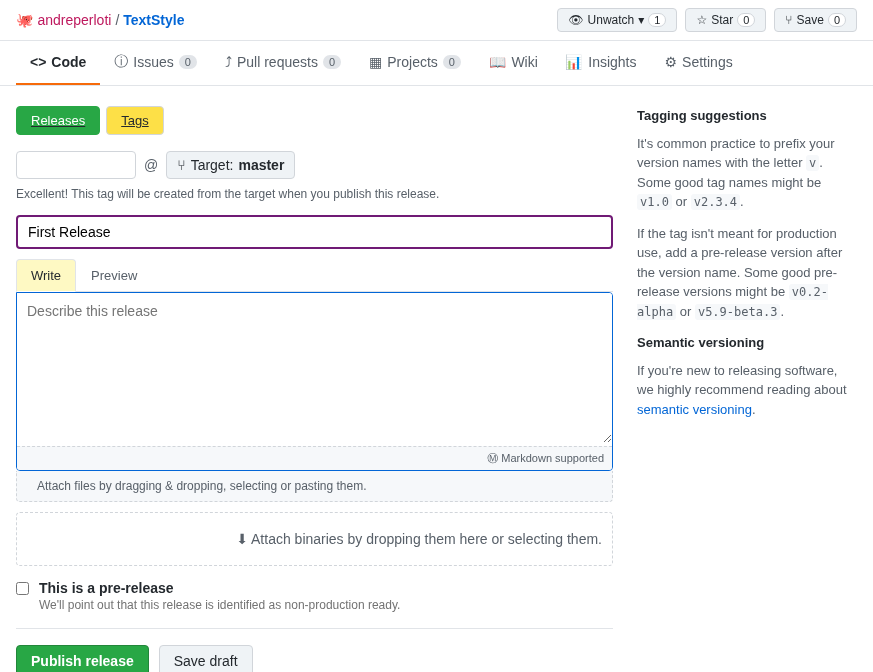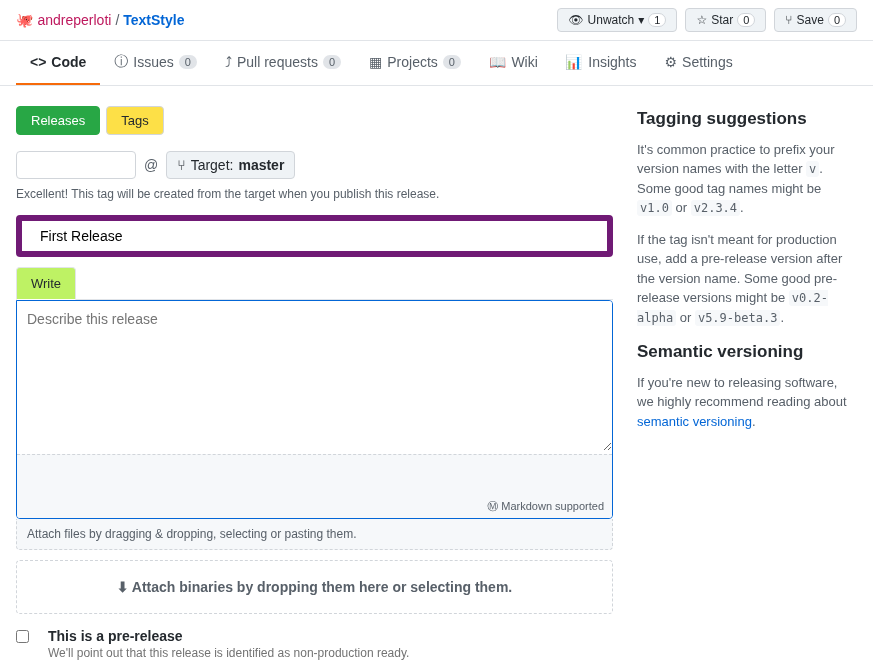--- a/index.html
+++ b/index.html
@@ -40,21 +40,21 @@
     .tab-badge {
       background: #e1e4e8; border-radius: 10px; padding: 1px 6px; font-size: 11px; color: #586069;
     }
 
     
     .main-content { padding: 20px 16px; display: flex; gap: 24px; }
     .left-panel { flex: 1; max-width: 630px; }
     .right-panel { width: 220px; font-size: 13px; color: #586069; line-height: 1.5; }
 
     
-    .sub-tabs { display: flex; margin-bottom: 16px; gap: 6px; }
+    .sub-tabs { display: flex; margin-bottom: 16px; gap: 6px; text-decoration: underline; }
     .sub-tab-btn {
       padding: 6px 14px; font-size: 13px; border: 1px solid #d1d5da;
       border-radius: 4px; background: #eff3f6; cursor: pointer; color: #24292e;
     }
     .sub-tab-btn.active-green {
       background: #28a745; color: #fff; border-color: #28a745;
     }
     .sub-tab-btn.tags { background: #fde047; }
 
     
@@ -68,83 +68,83 @@
       display: flex; align-items: center; gap: 5px;
       padding: 5px 10px; border: 1px solid #d1d5da; border-radius: 4px;
       background: #eff3f6; cursor: pointer; font-size: 14px; color: #24292e;
     }
     .target-btn strong { font-weight: 600; }
 
     .tag-hint { font-size: 12px; color: #586069; margin-bottom: 14px; }
 
     
     .release-title-input {
-      width: 100%; padding: 7px 18px; border: 6px solid #701a75; border-radius: 4px;
+      width: 100%; padding: 7px 10px; border: 2px solid #701a75; border-radius: 4px;
       font-size: 14px; margin-bottom: 10px;
     }
 
     
     .write-preview-tabs { display: flex; border-bottom: 1px solid #e1e4e8; margin-bottom: 0; }
     .wp-tab {
       padding: 8px 14px; font-size: 13px; cursor: pointer; border: 1px solid transparent;
       border-bottom: none; color: #586069; border-radius: 4px 4px 0 0;
     }
     .wp-tab.active {
-      color: #24292e; background: #bef264; border-color: #e1e4e8;
+      color: #24292e; background: #fef9c3; border-color: #e1e4e8;
       border-bottom: 1px solid #fff; margin-bottom: -1px;
     }
 
     
     .textarea-wrapper {
       border: 1px solid #0366d6; border-radius: 0 4px 4px 4px;
       overflow: hidden;
     }
     .release-textarea {
       width: 100%; min-height: 150px; padding: 10px; border: none;
       font-size: 14px; font-family: inherit; resize: vertical;
       color: #24292e; outline: none;
     }
     .textarea-toolbar {
       display: flex; justify-content: flex-end; align-items: center;
       padding: 4px 8px; border-top: 1px dashed #d1d5da; background: #f6f8fa;
     }
-    .md-icon { font-size: 11px; color: #586069; margin-top: 40px; }
+    .md-icon { font-size: 11px; color: #586069; }
 
     
     .attach-area {
-      border: 1px dashed #d1d5da; border-top: none; padding: 8px 10px;
+      border: 1px dashed #d1d5da; border-top: none; padding: 8px 20px;
       font-size: 12px; color: #586069; border-radius: 0 0 4px 4px;
       background: #f6f8fa;
     }
     .attach-binaries-area {
       border: 1px dashed #d1d5da; border-radius: 4px;
-      padding: 18px 10px; text-align: center; font-size: 14px;
-      color: #586069; margin: 10px 0; cursor: pointer; font-weight: bold;
+      padding: 18px 10px; text-align: right; font-size: 14px;
+      color: #586069; margin: 10px 0; cursor: pointer;
     }
 
     
     .pre-release-section { margin: 14px 0; }
-    .pre-release-label { display: flex; align-items: flex-start; gap: 19px; cursor: pointer; }
+    .pre-release-label { display: flex; align-items: flex-start; gap: 10px; cursor: pointer; }
     .pre-release-label input[type=checkbox] { margin-top: 2px; }
     .pre-release-title { font-weight: 600; font-size: 14px; display: block; }
     .pre-release-desc { font-size: 12px; color: #737373; }
 
     
     .action-buttons { display: flex; gap: 10px; margin-top: 16px; padding-top: 16px; border-top: 1px solid #e1e4e8; }
     .btn-publish {
       padding: 7px 14px; background: #28a745; color: #fff; border: 1px solid #22863a;
       border-radius: 4px; font-size: 14px; cursor: pointer; font-weight: 600;
     }
     .btn-draft {
       padding: 7px 14px; background: #eff3f6; color: #24292e; border: 1px solid #d1d5da;
       border-radius: 4px; font-size: 14px; cursor: pointer;
     }
 
     
-    .right-panel h3 { font-size: 17px; color: #24292e; font-weight: 600; margin-bottom: 8px; }
+    .right-panel h3 { font-size: 13px; color: #24292e; font-weight: 600; margin-bottom: 8px; }
     .right-panel p { margin-bottom: 12px; font-size: 13px; }
     .right-panel code { font-family: monospace; font-size: 12px; background: #f6f8fa; padding: 1px 3px; border-radius: 3px; }
     .right-panel a { color: #0366d6; text-decoration: none; }
   </style>
 </head>
 <body>
 
 <div class="top-nav">
   <div class="repo-title">
     <span>🐙</span>
@@ -231,20 +231,23 @@
     <p class="tag-hint">Excellent! This tag will be created from the target when you publish this release.</p>
 
     
     <input class="release-title-input" type="text" placeholder="Release title" value="First Release" style="">
 
     
     <div class="write-preview-tabs">
       <div class="wp-tab active">
         <span>Write</span>
       </div>
+      <div class="wp-tab">
+        <span>Preview</span>
+      </div>
     </div>
 
     
     <div class="textarea-wrapper">
       <textarea class="release-textarea" placeholder="Describe this release" style=""></textarea>
       <div class="textarea-toolbar">
         <span class="md-icon">Ⓜ Markdown supported</span>
       </div>
     </div>
 

